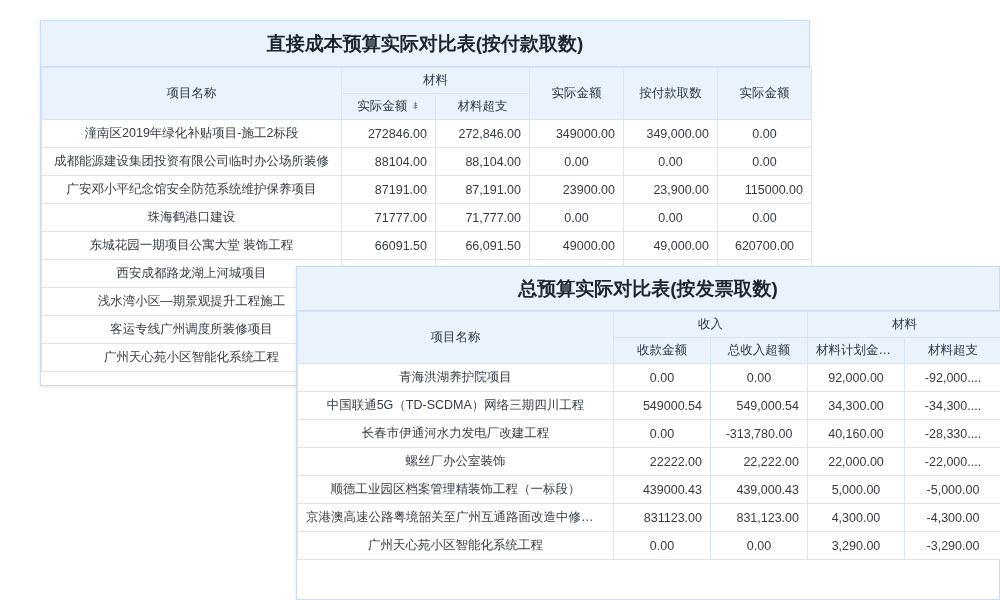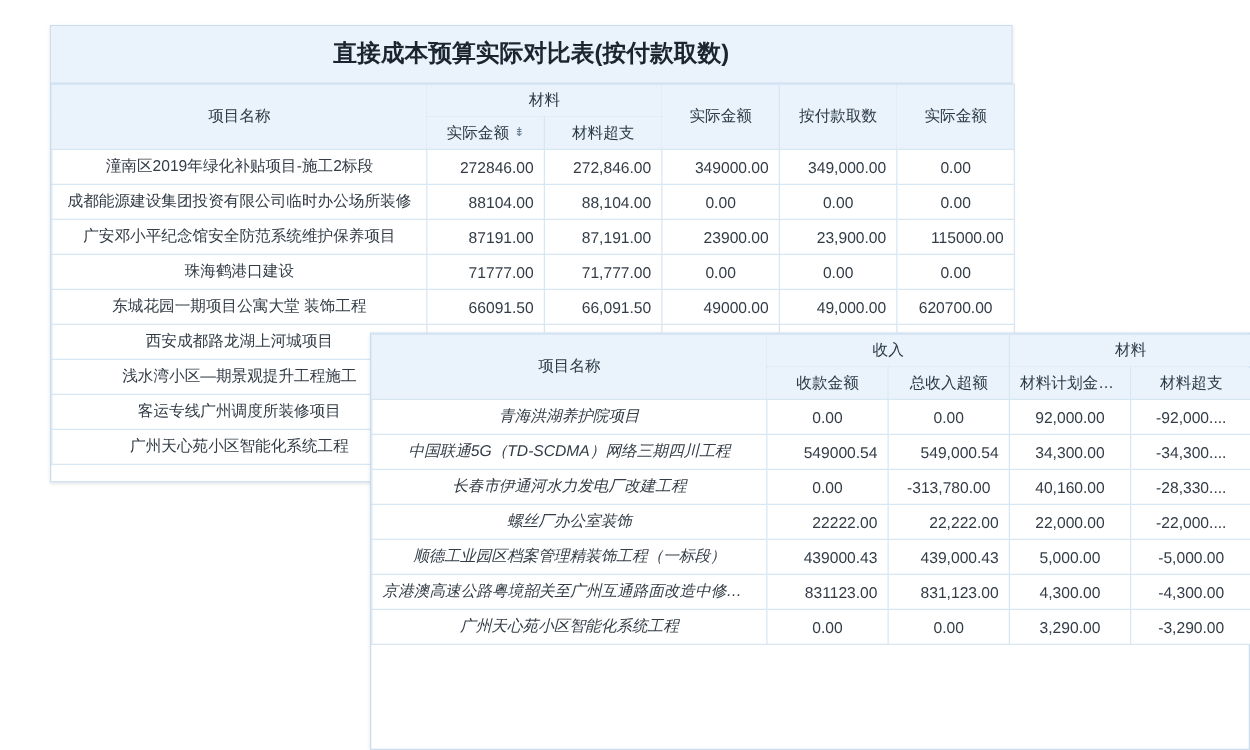--- a/index.html
+++ b/index.html
@@ -57,21 +57,21 @@
     color: #2b3a47;
     text-align: center;
     height: 26px;
   }
   table.grid td {
     height: 28px;
     background: #ffffff;
   }
   td.num   { text-align: right; }
   td.name  { text-align: center;  color: #1b82d2; }
-  td.namec { text-align: center; color: #1b82d2; font-style: italic; }
+  td.namec { text-align: center; color: #1b82d2; }
   td.blue  { color: #1b82d2; }
   td.red   { color: #e64545; }
   td.dark  { color: #333c46; text-align: center; }
   .sort-ico {
     display: inline-block;
     margin-left: 4px;
     font-size: 10px;
     color: #6d7d8c;
     transform: translateY(-1px);
   }
@@ -199,20 +199,21 @@
           <td class="num"></td>
           <td class="num"></td>
           <td class="num"></td>
           <td class="num"></td>
         </tr>
       </tbody>
     </table>
   </div>
 
   <div class="panel" id="panelB">
+    <div class="panel-title">总预算实际对比表(按发票取数)</div>
     <table class="grid">
       <colgroup>
         <col class="b0">
           <col class="b1">
           <col class="b2">
           <col class="b3">
           <col class="b4">
       </colgroup>
       <thead>
         <tr>

